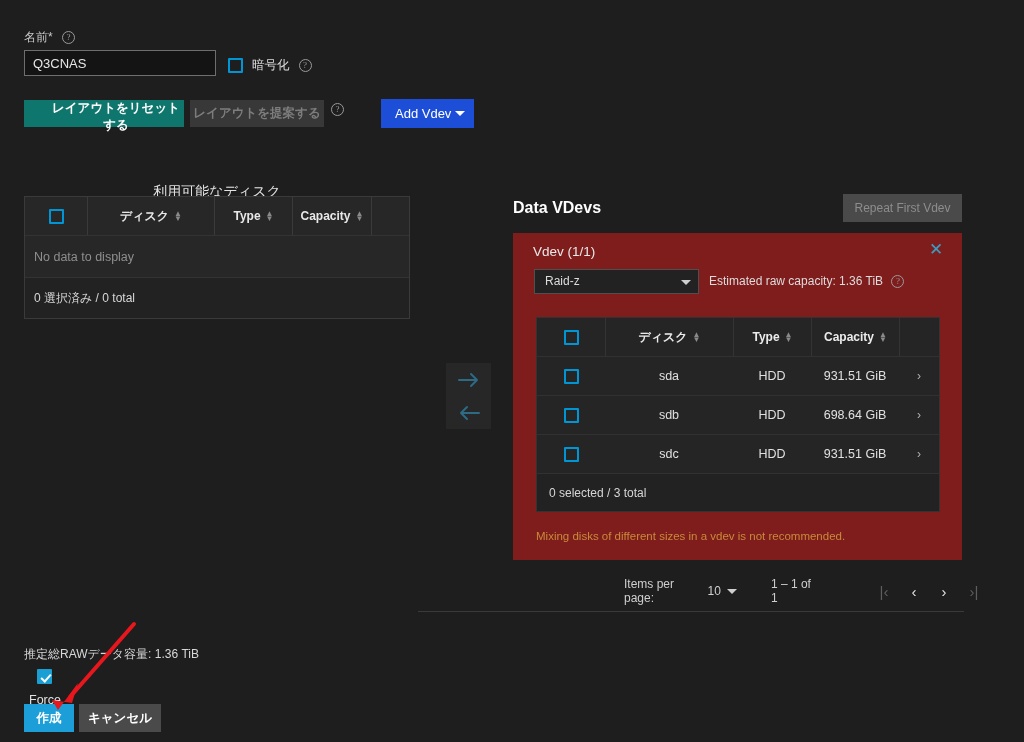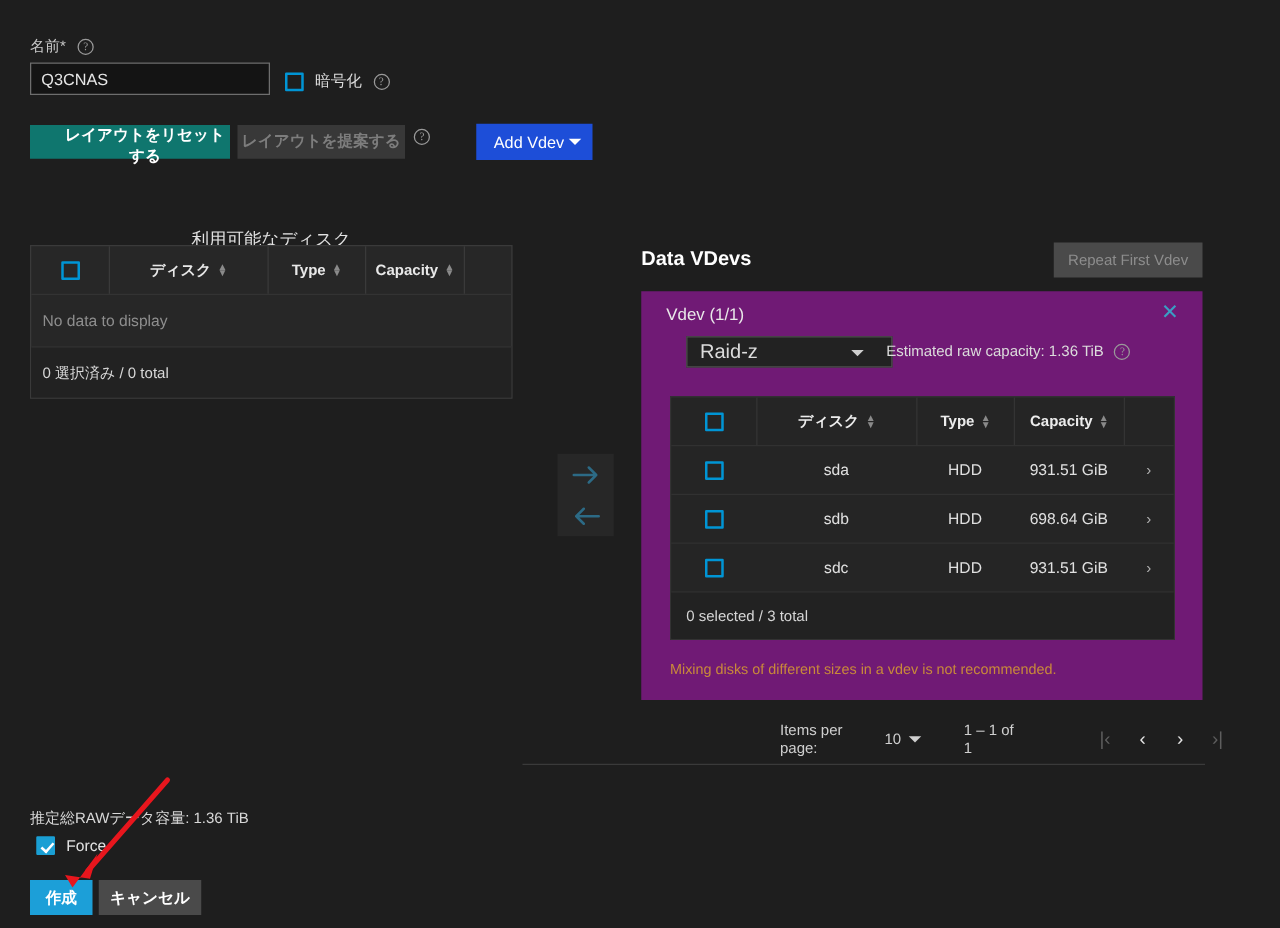--- a/index.html
+++ b/index.html
@@ -108,33 +108,33 @@
   .xfer svg { display: block; }
 
   
   .dv-title { position: absolute; left: 513px; top: 199px; font-size: 16px; font-weight: bold; color: #ffffff; }
   .btn-repeat {
     position: absolute; left: 843px; top: 194px; width: 119px; height: 28px;
     background: #4a4a4a; color: #8d8d8d; font-size: 12px; font-weight: normal;
   }
   .vdev-card {
     position: absolute; left: 513px; top: 233px; width: 449px; height: 327px;
-    background: #701a75;
+    background: #7f1d1d;
   }
   .vdev-head { position: relative; height: 36px; }
   .vdev-name { position: absolute; left: 20px; top: 11px; font-size: 13.5px; color: #e9e9e9; }
   .vdev-close {
     position: absolute; right: 16px; top: 7px; width: 20px; height: 20px;
     color: #3a9ec4; font-size: 17px; line-height: 20px; text-align: center; cursor: pointer;
   }
   .vdev-row2 { position: relative; height: 37px; }
   .raid-sel {
     position: absolute; left: 21px; top: 0; width: 165px; height: 25px;
     background: #222; border: 1px solid #4f4f4f; color: #dcdcdc;
-    font-size: 16px; padding: 0 10px; line-height: 23px; margin-left: 15px;
+    font-size: 12px; padding: 0 10px; line-height: 23px;
   }
   .raid-caret {
     position: absolute; left: 168px; top: 11px; width: 0; height: 0;
     border-left: 5px solid transparent; border-right: 5px solid transparent;
     border-top: 5px solid #cfcfcf;
   }
   .est-cap { position: absolute; left: 196px; top: 5px; font-size: 12px; color: #dcdcdc; }
   .est-cap .help-icon { margin-left: 5px; }
 
   .dk-table { position: absolute; left: 23px; top: 84px; width: 404px; background: #252525; border: 1px solid #333; }
@@ -170,21 +170,21 @@
     margin-right: 34px;
   }
   .pg-range { margin-right: 54px; }
   .pg-btn { width: 34px; text-align: center; font-size: 15px; color: #e4e4e4; cursor: pointer; }
   .pg-btn.dim { color: #5e5e5e; }
 
   .divider { position: absolute; left: 418px; top: 611px; width: 546px; height: 1px; background: #3a3a3a; }
 
   
   .raw-total { position: absolute; left: 24px; top: 646px; font-size: 12px; color: #d8d8d8; }
-  .force-wrap { position: absolute; left: 29px; top: 669px; display: flex; align-items: center; gap: 9px; }
+  .force-wrap { position: absolute; left: 29px; top: 669px; display: flex; align-items: center; gap: 9px; flex-direction: column; }
   .force-wrap .lbl { font-size: 12.5px; color: #e2e2e2; }
   .btn-create {
     position: absolute; left: 24px; top: 704px; width: 50px; height: 28px;
     background: #1c9fd8; color: #ffffff; font-size: 12.5px;
   }
   .btn-cancel {
     position: absolute; left: 79px; top: 704px; width: 82px; height: 28px;
     background: #4a4a4a; color: #ffffff; font-size: 12.5px;
   }
 

